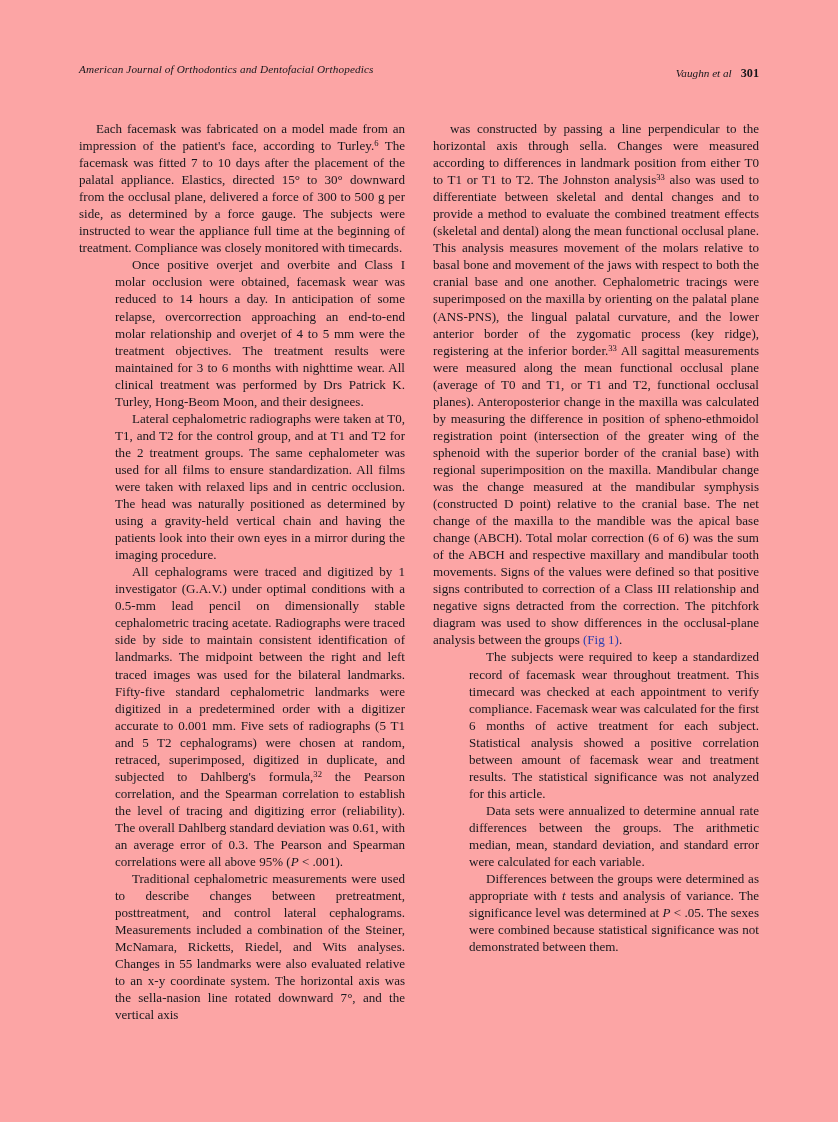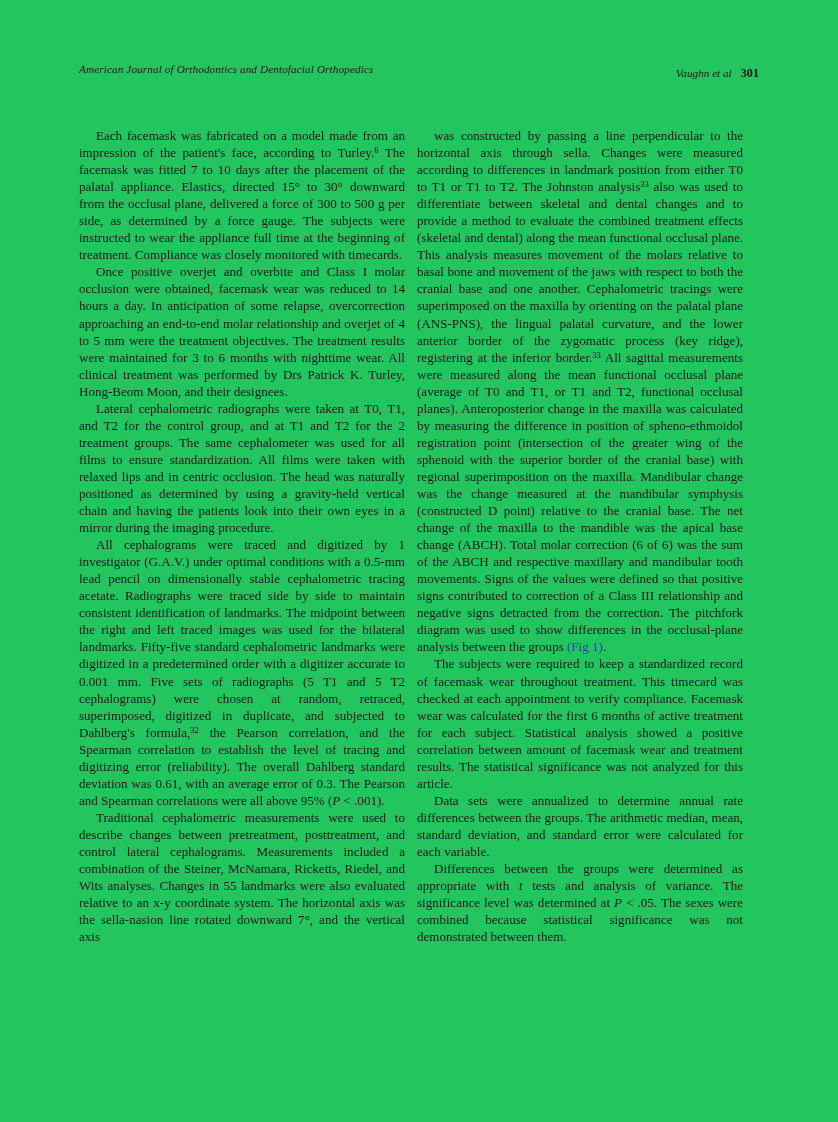--- a/index.html
+++ b/index.html
@@ -11,21 +11,21 @@
     height: 1122px;
     background: #ffffff;
     font-family: "Liberation Serif", "DejaVu Serif", serif;
     color: #16161a;
     overflow: hidden;
   }
   .page {
     position: relative;
     width: 838px;
     height: 1122px;
-    background: #22c55e;
+    background: #fca5a5;
     box-sizing: border-box;
   }
 
   
   .running-head {
     position: absolute;
     left: 79px;
     top: 61px;
     width: 680px;
     display: flex;
@@ -60,40 +60,41 @@
     font-weight: bold;
     font-style: normal;
     margin-left: 9px;
     font-size: 12.2px;
   }
 
   
   .columns {
     position: absolute;
     left: 79px;
-    top: 127px;
+    top: 120px;
     width: 681px;
     display: flex;
-    gap: 12px;
+    gap: 28px;
   }
   .col {
     width: 326px;
   }
   .col p {
     margin: 0;
     text-align: justify;
     text-justify: inter-word;
     font-size: 13.05px;
     line-height: 17.05px;
     text-indent: 17px;
     hyphens: manual;
     color: #18181c;
   }
   .col p + p {
     margin-top: 0;
+    margin-left: 36px;
   }
   sup {
     font-size: 0.66em;
     line-height: 0;
     vertical-align: 0.46em;
   }
   .it {
     font-style: italic;
   }
   .figref {

